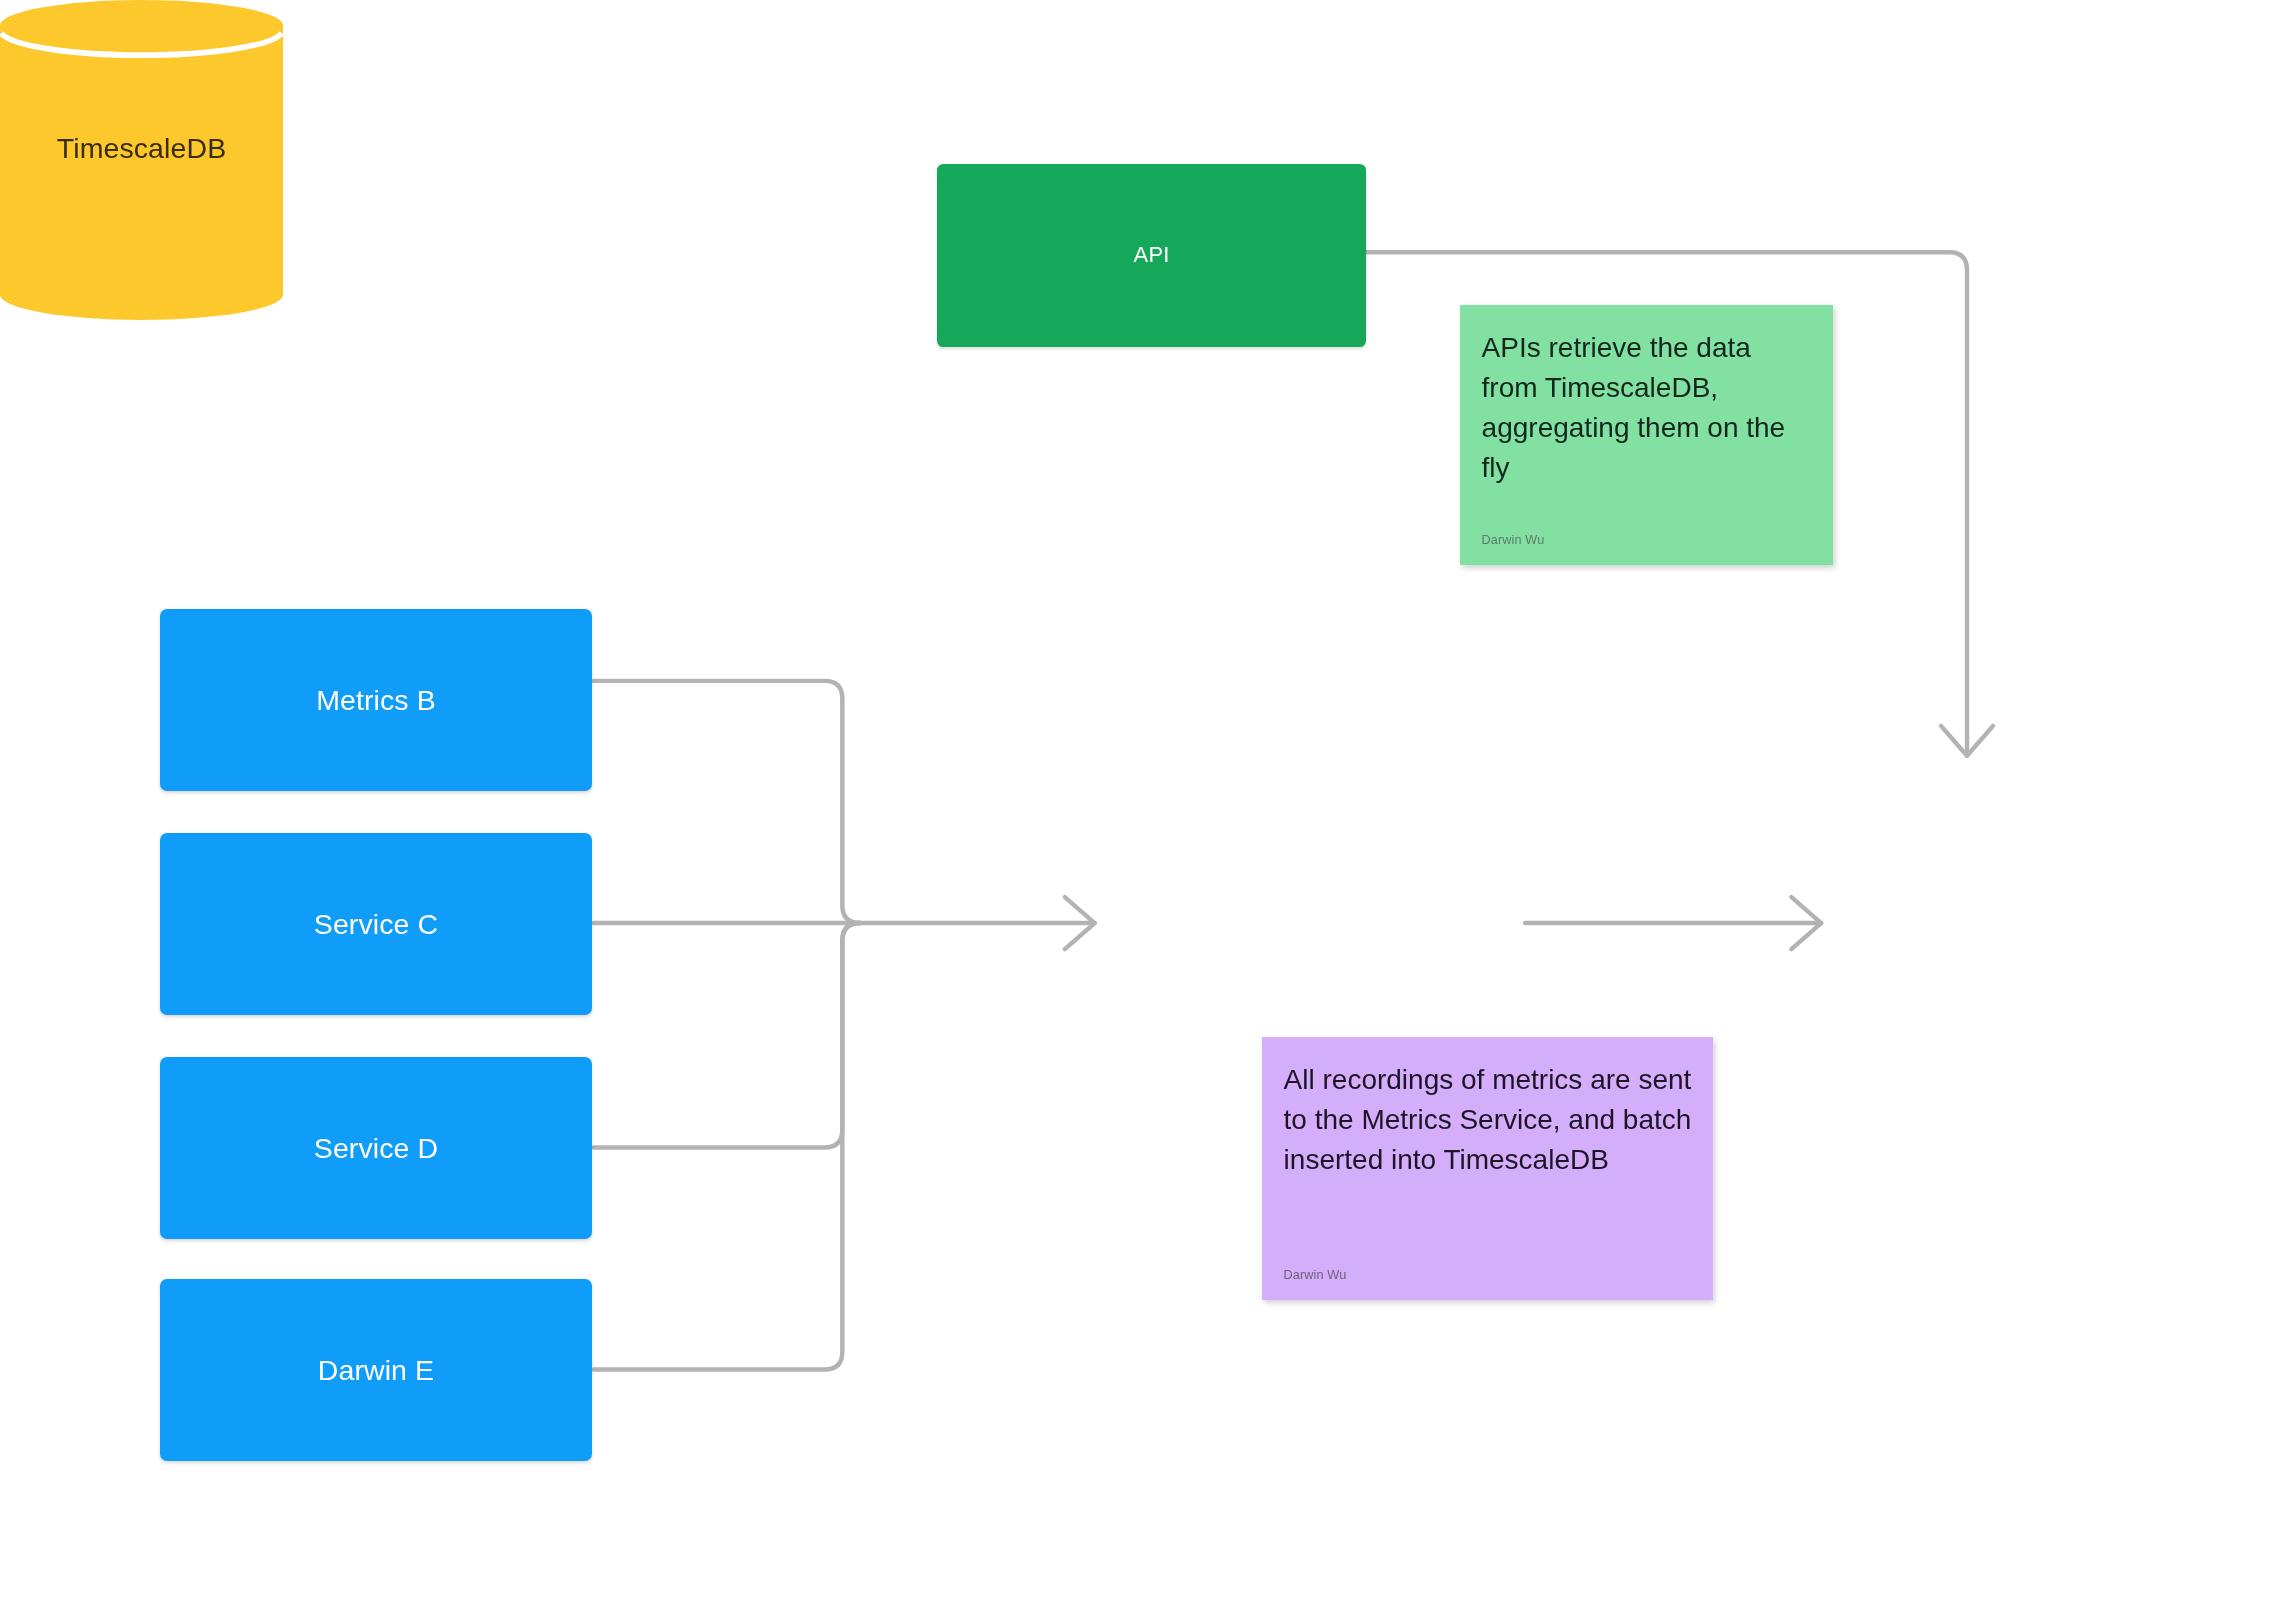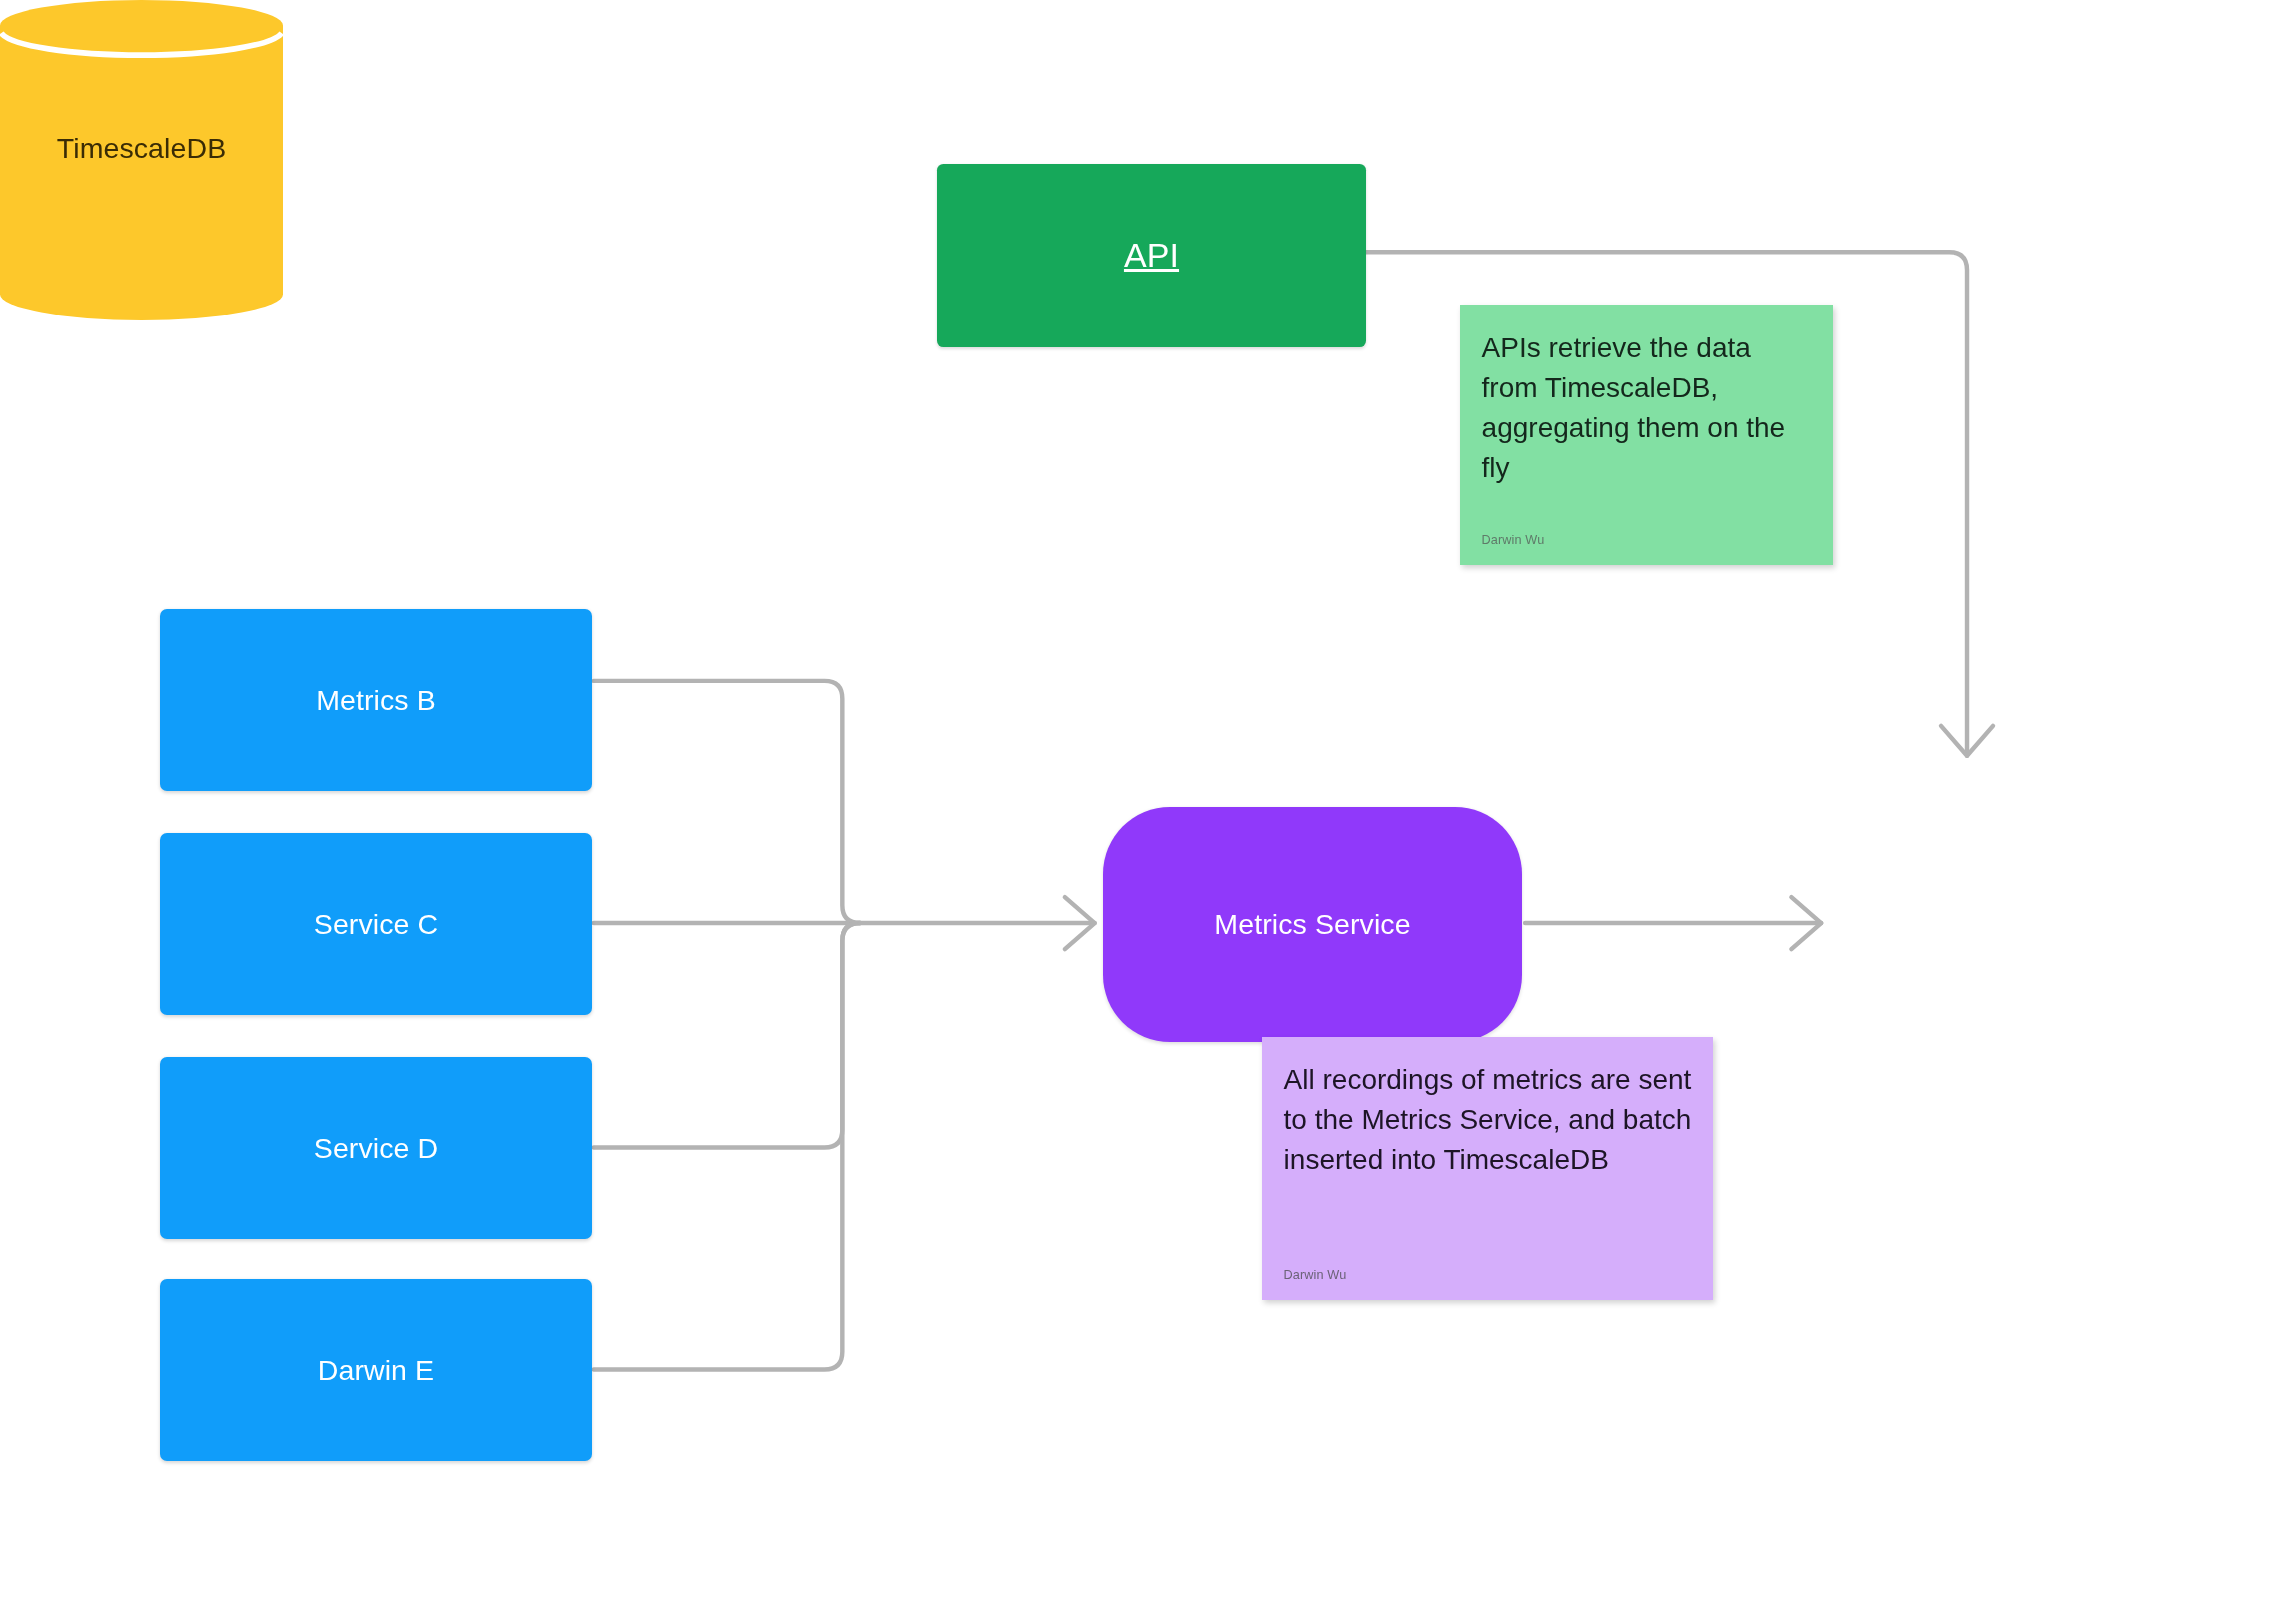--- a/index.html
+++ b/index.html
@@ -47,22 +47,21 @@
   
   #api-node {
     left: 937px; top: 164px;
     width: 429px; height: 183px;
     background: #16a85a;
     border-radius: 6.3px;
     box-shadow: 0 1.3px 3.2px rgba(0,0,0,0.14);
   }
   #api-node .node-label {
     color: #ffffff;
-    font-size: 34px;
-    text-decoration: underline;
+    font-size: 22px;
   }
 
   
   .service-node {
     left: 160px;
     width: 432px;
     height: 182px;
     background: #109dfa;
     border-radius: 7px;
     box-shadow: 0 1.3px 3.8px rgba(0,0,0,0.16);
@@ -187,23 +186,20 @@
   </div>
 
   <div class="node service-node" id="service-d-node">
     <span class="node-label">Service D</span>
   </div>
 
   <div class="node service-node" id="service-e-node">
     <span class="node-label">Darwin E</span>
   </div>
 
-  <div class="node" id="metrics-service-node">
-    <span class="node-label">Metrics Service</span>
-  </div>
 
   <div id="timescaledb-node">
     <svg class="cyl-svg" viewBox="0 0 446 504" xmlns="http://www.w3.org/2000/svg">
 
       <path d="M 0 40 L 0 464 A 223 40 0 0 0 446 464 L 446 40 Z" fill="#fdc82b"></path>
 
       <ellipse cx="223" cy="40" rx="223" ry="40" fill="#fdc82b"></ellipse>
 
       <path d="M 2 52 A 223 40 0 0 0 444 52" fill="none" stroke="#ffffff" stroke-width="9"></path>
     </svg>

